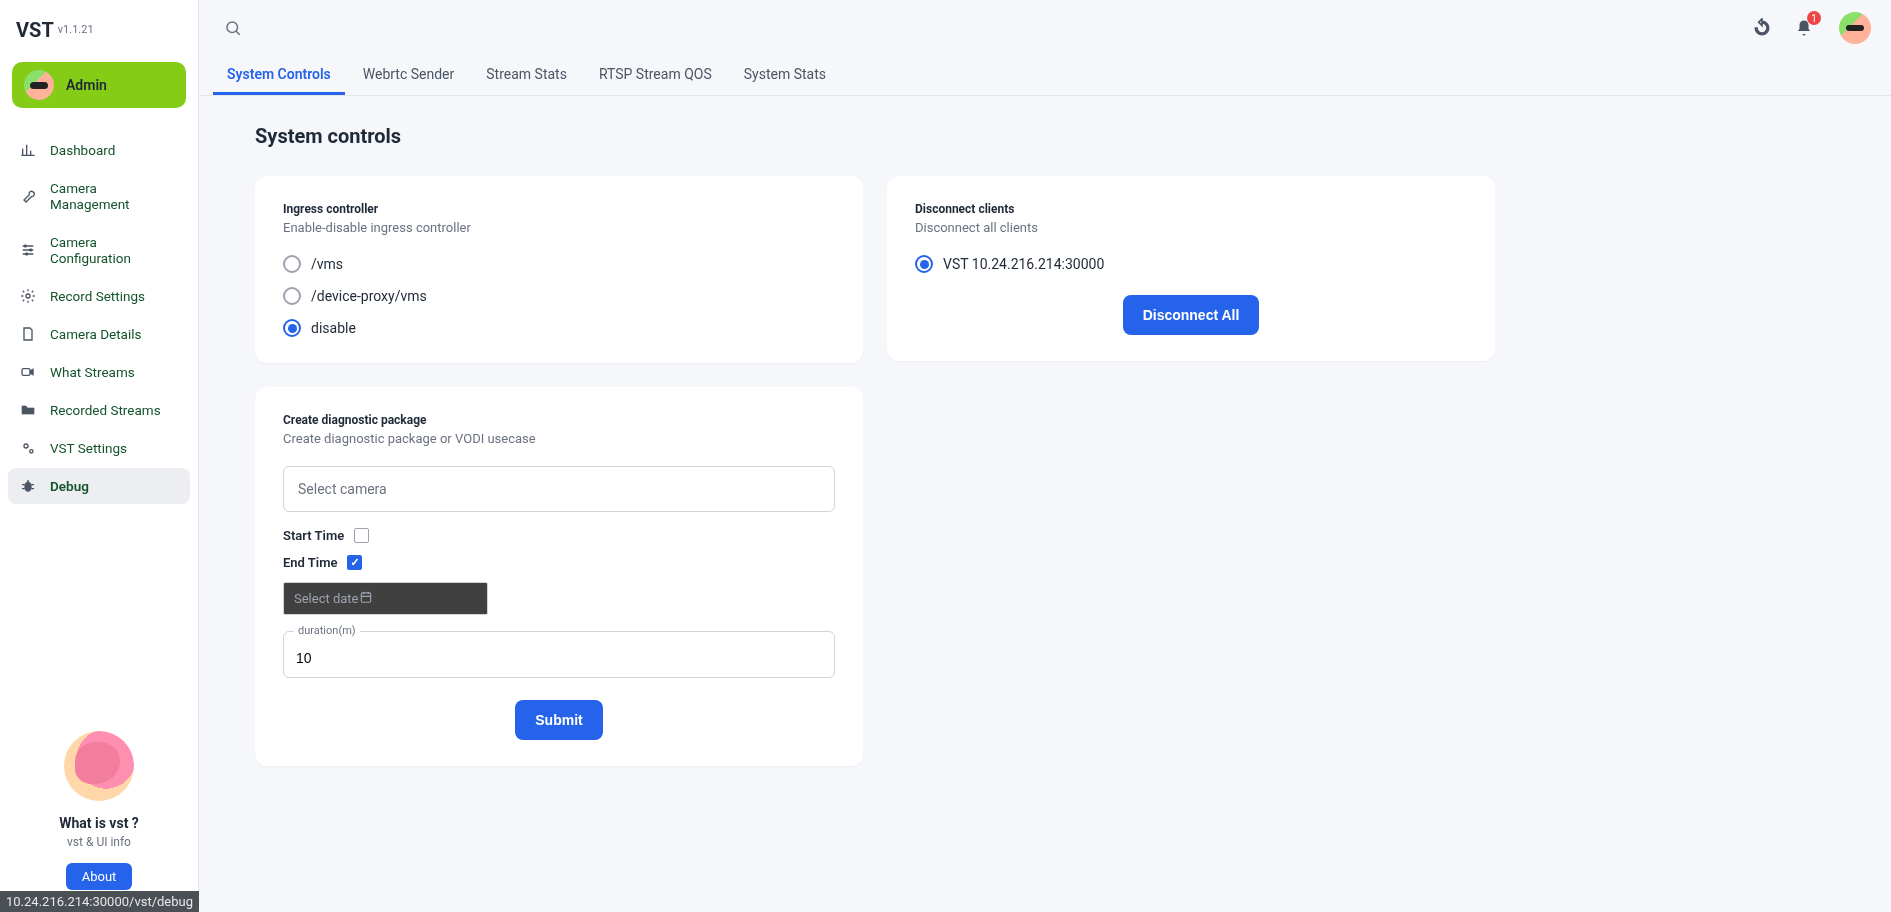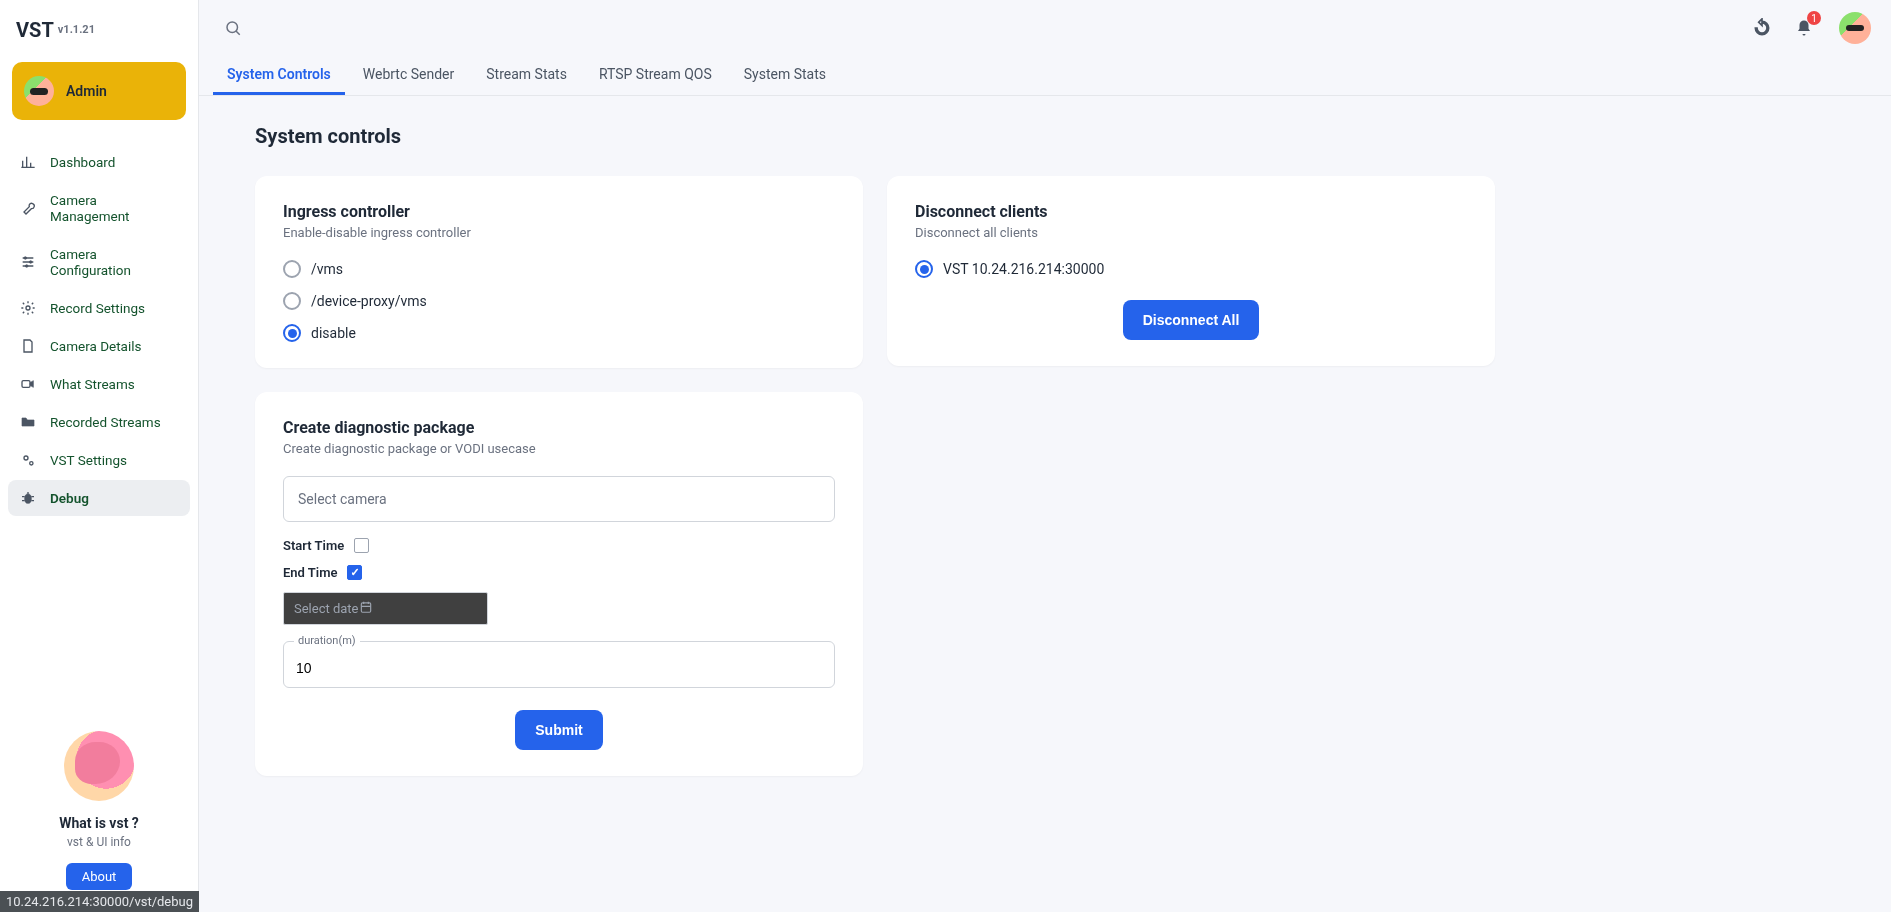--- a/index.html
+++ b/index.html
@@ -18,25 +18,25 @@
   width: 199px;
   background: #ffffff;
   border-right: 1px solid #e5e7eb;
   display: flex;
   flex-direction: column;
   padding: 12px 8px;
   flex-shrink: 0;
 }
 .brand { padding: 6px 8px 14px 8px; display: flex; align-items: baseline; gap: 4px; }
 .brand-name { font-weight: 700; font-size: 20px; color: #1f2937; }
-.brand-ver { font-size: 11px; color: #6b7280; position: relative; top: -4px; font-weight: bold; }
+.brand-ver { font-size: 11px; color: #6b7280; position: relative; top: -4px; }
 .user-card {
-  background: #eab308;
+  background: #84cc16;
   border-radius: 10px;
-  padding: 14px 12px;
+  padding: 8px 12px;
   display: flex;
   align-items: center;
   gap: 12px;
   margin: 6px 4px 24px 4px;
 }
 .avatar-sm {
   width: 30px; height: 30px; border-radius: 50%;
   background: linear-gradient(135deg,#8be06c 40%, #ffb199 40%);
   position: relative;
   overflow: hidden;
@@ -107,21 +107,21 @@
 
 .content { padding: 24px 40px 40px 56px; overflow:auto; }
 .section-title { font-weight:700; font-size:20px; margin: 4px 0 28px 0; }
 .row { display:flex; gap:24px; align-items:flex-start; }
 .card {
   background:#fff; border-radius:12px; padding:26px 28px;
   box-shadow: 0 1px 2px rgba(0,0,0,0.04);
 }
 .card.w1 { width:608px; }
 .card.w2 { width:608px; }
-.card-title { font-weight:700; font-size:16px; margin-bottom:4px;}
+.card-title { font-weight:700; font-size:12px; margin-bottom:4px;}
 .card-sub { font-size:13px; color:#6b7280; margin-bottom:20px;}
 .radio-group{ display:flex; flex-direction:column; gap:14px; }
 .radio-item{ display:flex; align-items:center; gap:10px; font-size:14px;}
 .radio{
   width:18px; height:18px; border-radius:50%; border:2px solid #9ca3af;
   display:inline-flex; align-items:center; justify-content:center; cursor:pointer;
 }
 .radio.selected{ border-color:#2563eb; }
 .radio.selected::after{ content:""; width:9px; height:9px; border-radius:50%; background:#2563eb;}
 .btn {

